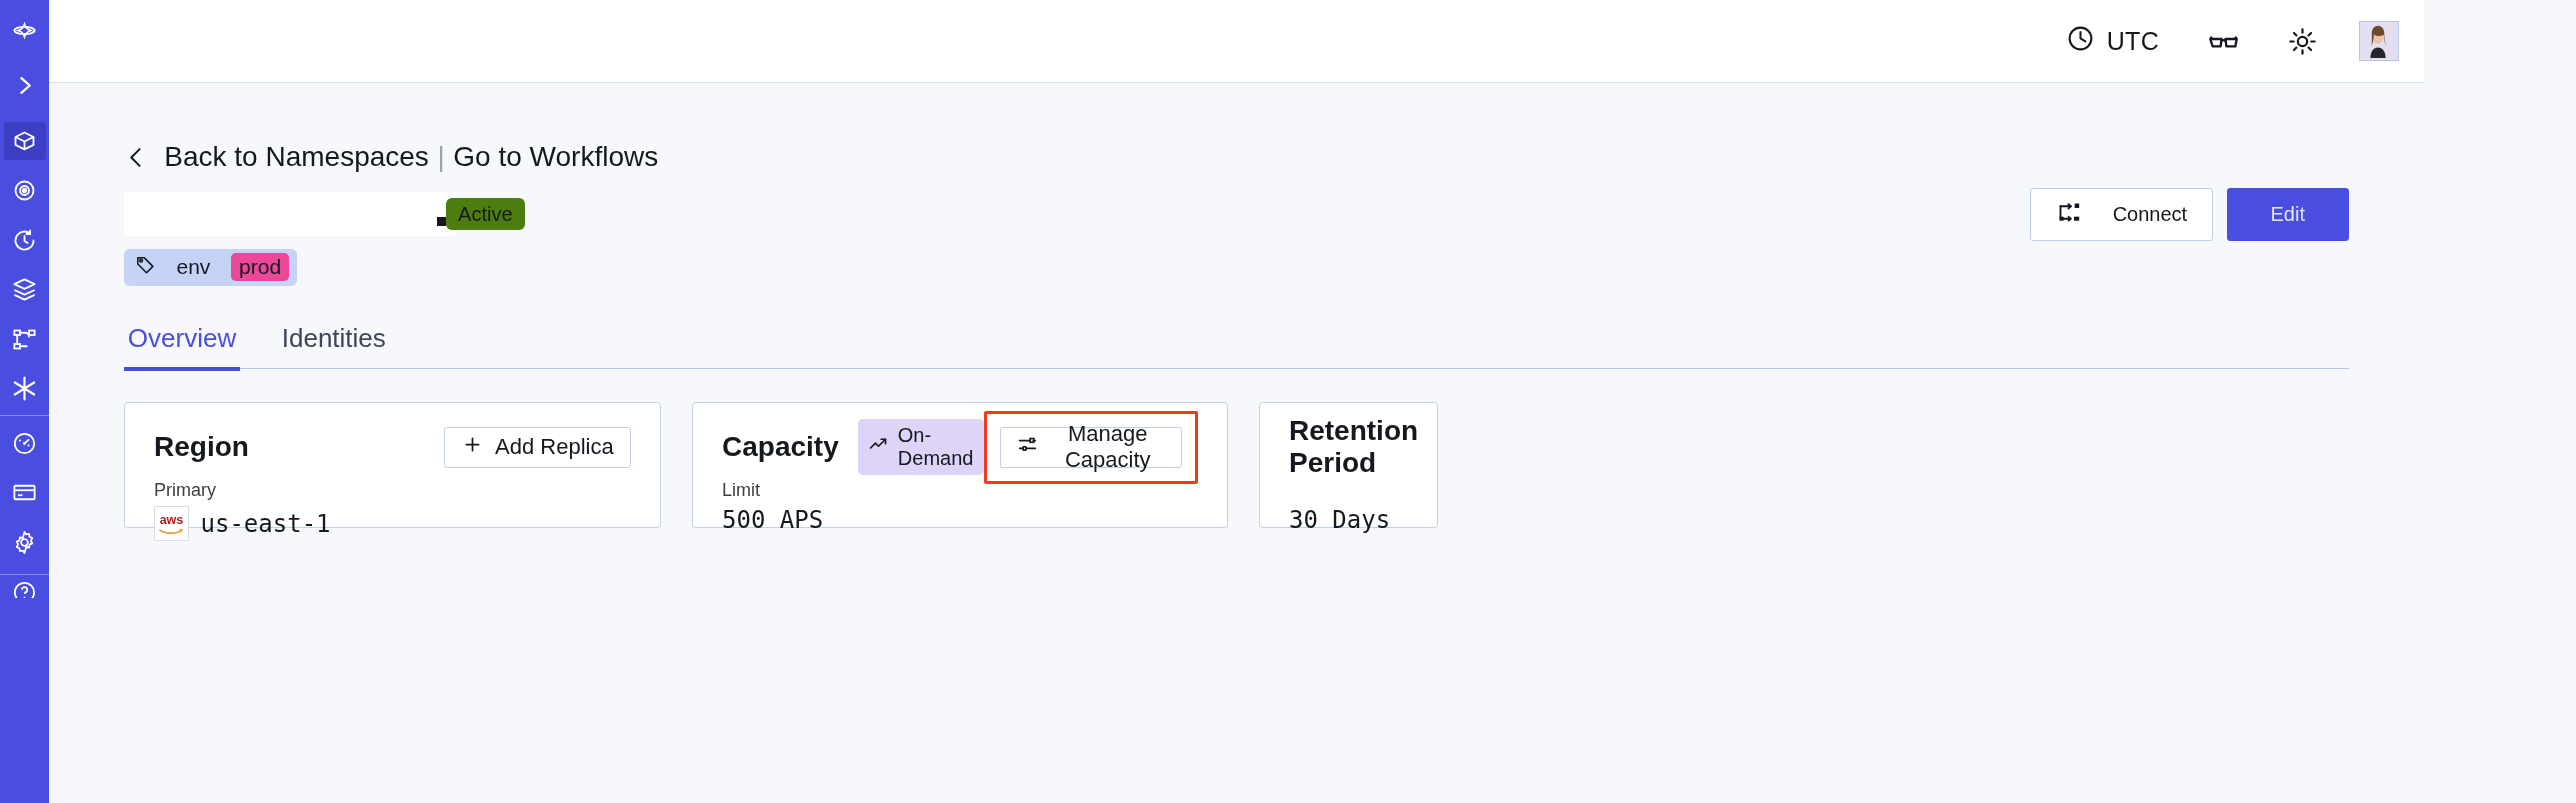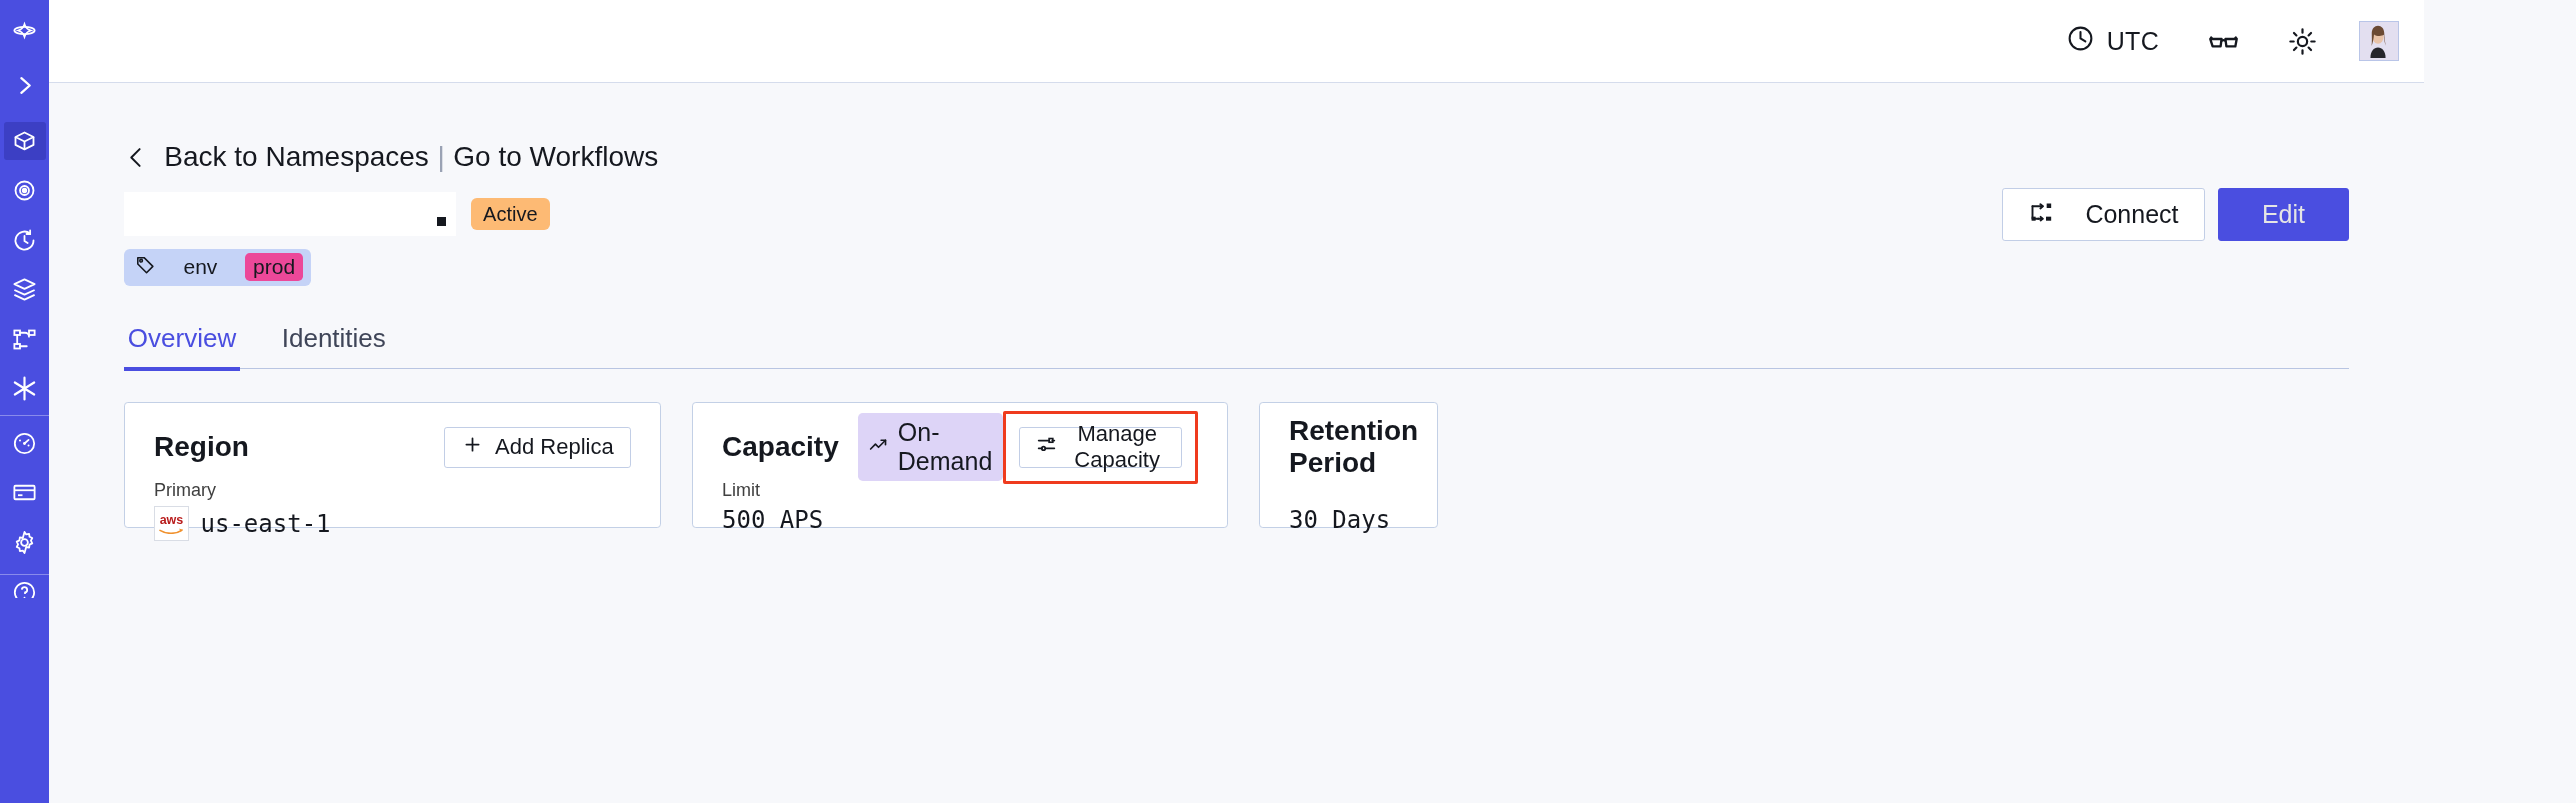--- a/index.html
+++ b/index.html
@@ -82,39 +82,38 @@
 
   .titlerow {
     display: flex; align-items: center; height: 54px;
     margin-bottom: 7.7px;
   }
   .title-redacted {
     width: 332px; height: 44px; background: #ffffff; flex: 0 0 332px;
   }
   .title-dot { width:8.6px; height:8.6px; background:#15181f; margin-left:-19px; margin-top:15.3px; }
   .badge-active {
-    background: #fdba74; color: #15181f;
+    background: #4d7c0f; color: #15181f;
     font-size: 20px; padding: 4.8px 12.5px; border-radius: 5.8px;
-    margin-left: 25px;
   }
   .hdr-actions { margin-left: auto; display: flex; align-items: center; gap: 13.4px; }
   .btn {
     display: inline-flex; align-items: center; justify-content: center;
-    gap: 30px; font-size: 25px; line-height: 1;
+    gap: 30px; font-size: 20px; line-height: 1;
     border: 1px solid #c2cee6; background: #ffffff; color: #15181f;
     height: 53px; padding: 0 25px; border-radius: 2.9px; cursor: pointer;
   }
   .btn-primary {
     background: #4a4ee0; border-color: #4a4ee0; color: #e5e5e5;
     padding: 0 43px;
   }
 
   .tagrow { margin-bottom: 29px; }
   .tag {
-    display: inline-flex; align-items: center; gap: 28px;
+    display: inline-flex; align-items: center; gap: 21px;
     background: #c5d3f7; border-radius: 5.8px;
     padding: 4.8px 8.6px 4.8px 10.5px; font-size: 21px; color: #15181f;
   }
   .tag-val { background: #ec4899; border-radius: 4.8px; padding: 1.9px 7.7px; }
 
   .tabs {
     display: flex; align-items: flex-end; gap: 38px;
     border-bottom: 1.9px solid #b9c5e2;
     margin-bottom: 33px;
   }
@@ -129,21 +128,21 @@
     background: #ffffff; border: 1.9px solid #c3d0e6; border-radius: 3.8px;
     padding: 25px 29px; height: 126px;
   }
   .card-region   { width: 537px; flex: 0 0 537px; }
   .card-capacity { width: 536px; flex: 0 0 536px; }
   .card-retention{ width: 179px; flex: 0 0 179px; }
   .card-head { display: flex; align-items: center; margin-bottom: 13.4px; height: 38px; }
   .card-title { font-size: 28px; font-weight: 700; color: #15181f; }
   .badge-demand {
     display: inline-flex; align-items: center; gap: 8.6px;
-    background: #ddd4f7; color: #15181f; font-size: 25px;
+    background: #ddd4f7; color: #15181f; font-size: 20px;
     padding: 4.8px 10.5px; border-radius: 4.8px; margin-left: 19px;
   }
   .card-sub { font-size: 18px; color: #404040; margin-bottom: 5.8px; }
   .card-val {
     font-size: 24px; color: #15181f;
     font-family: "DejaVu Sans Mono", monospace;
     display: flex; align-items: center; gap: 11.5px;
   }
   .card-btn {
     margin-left: auto;

